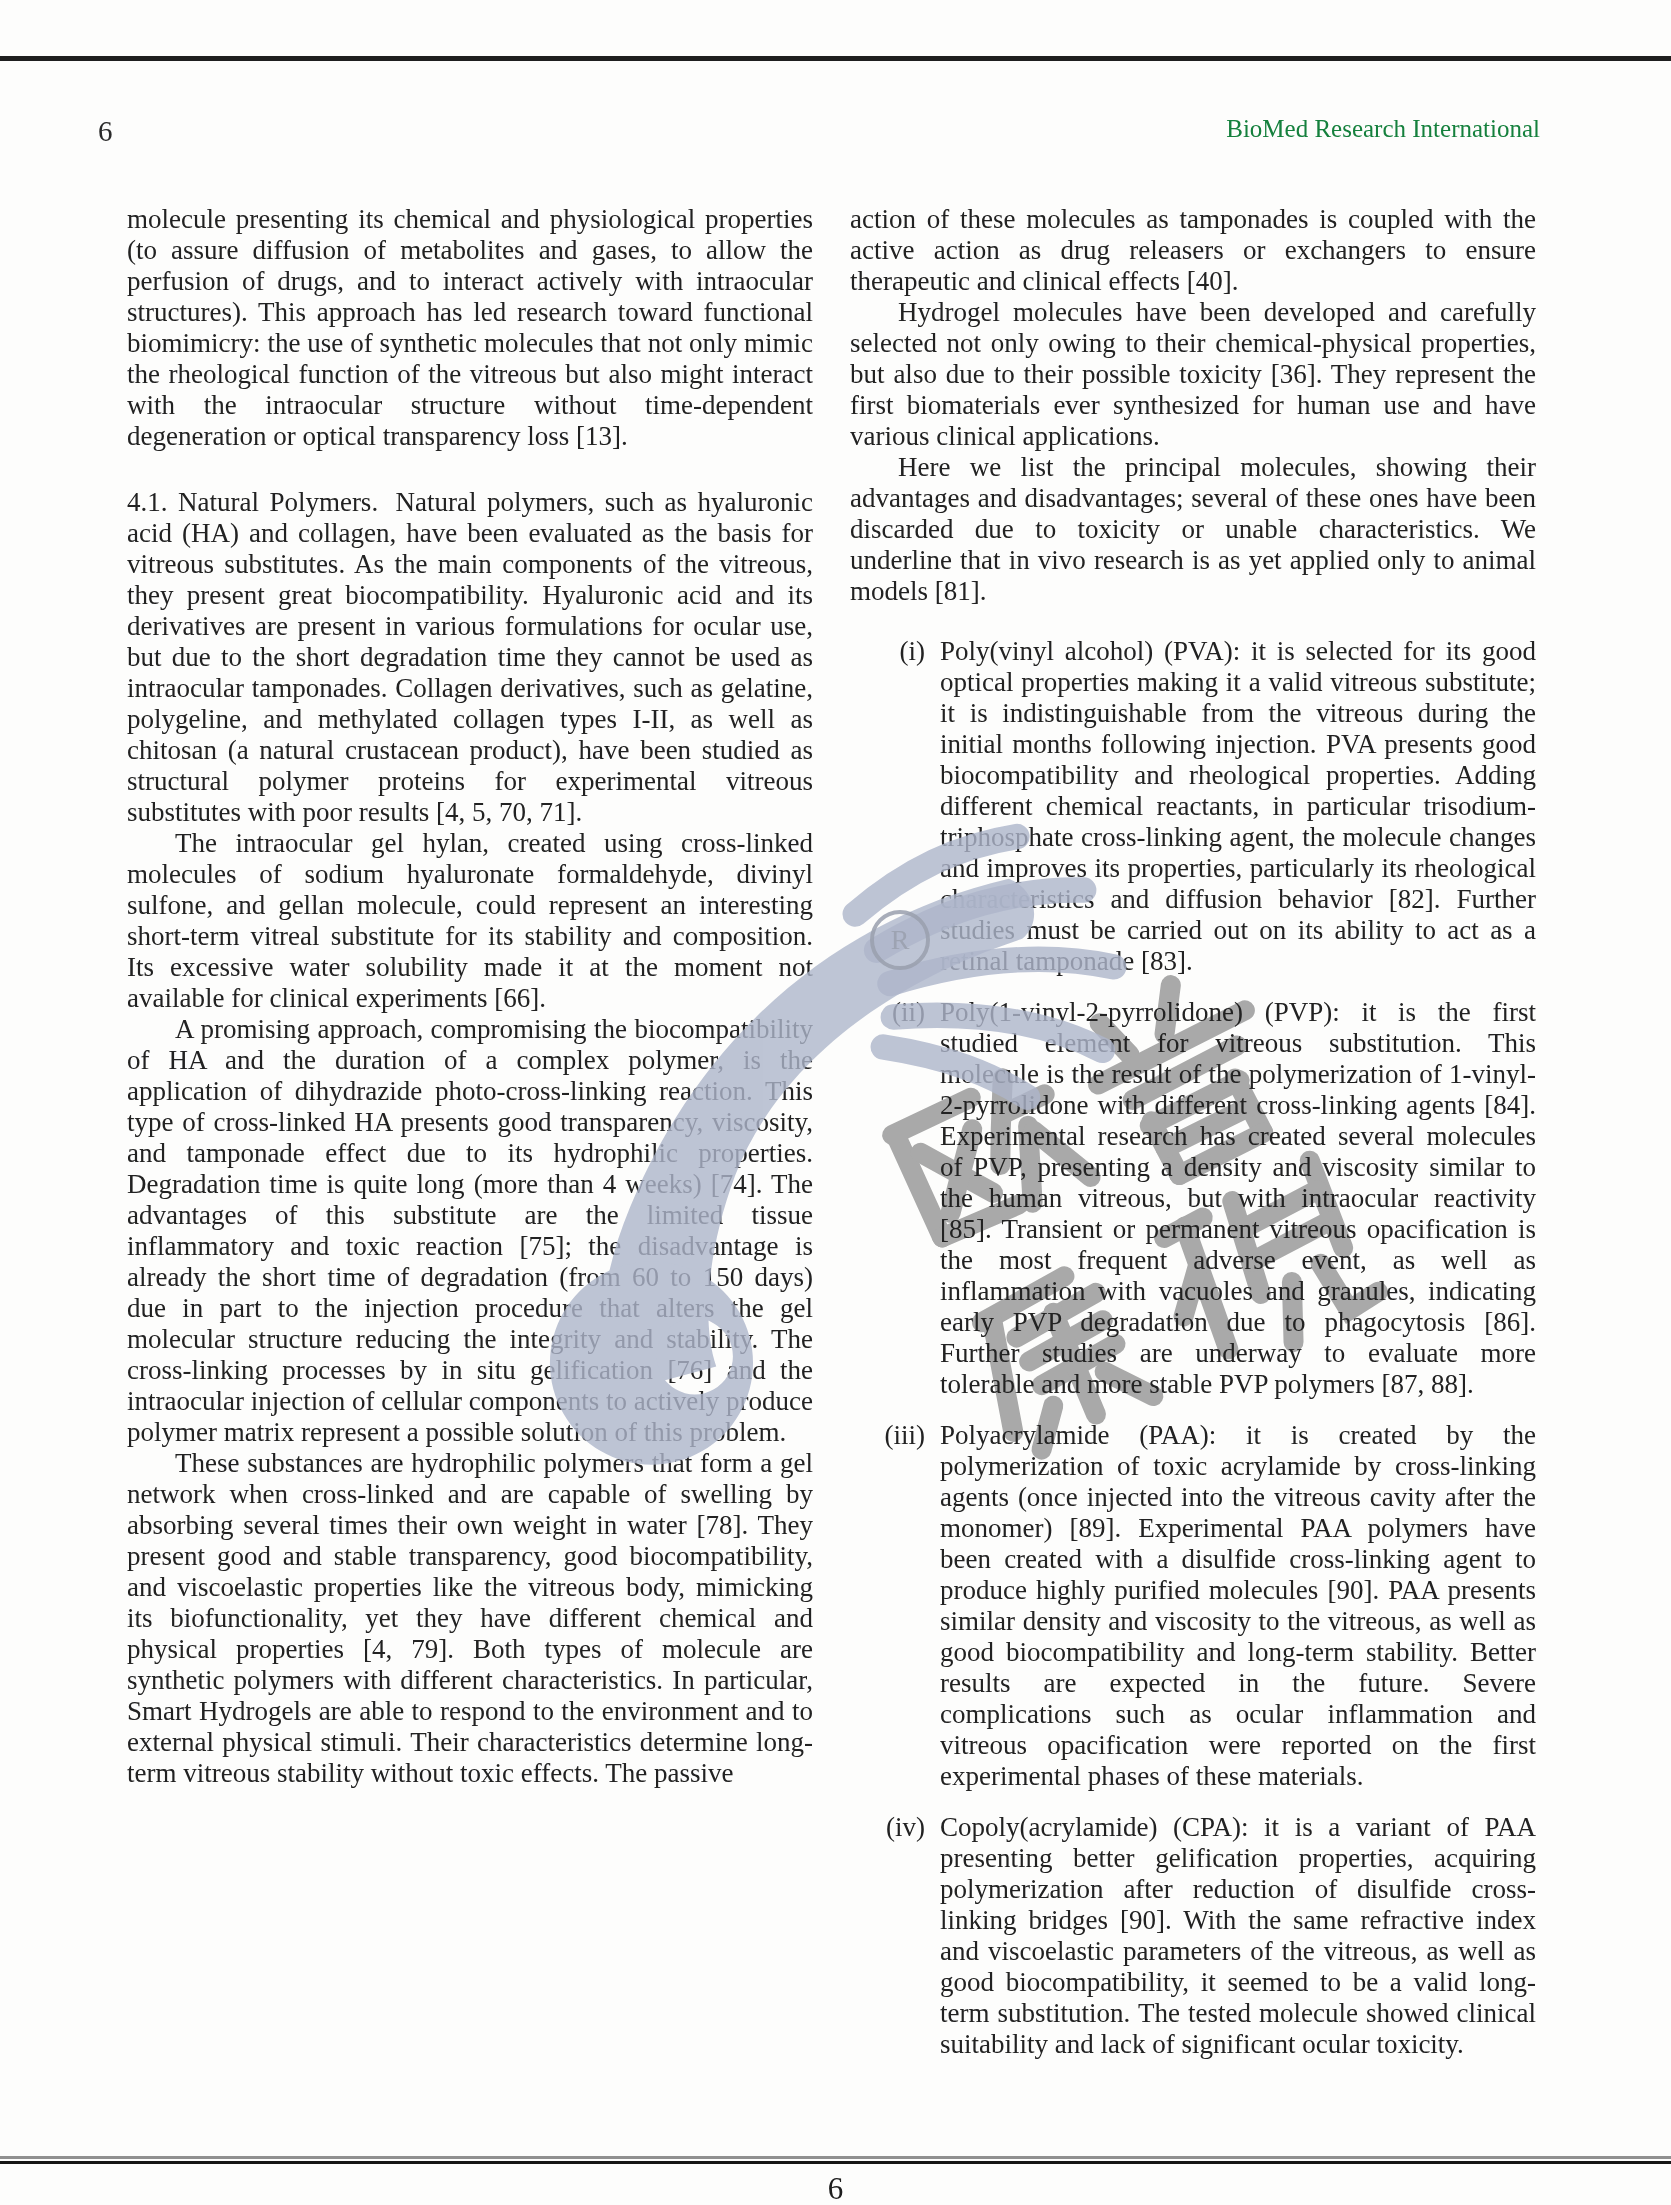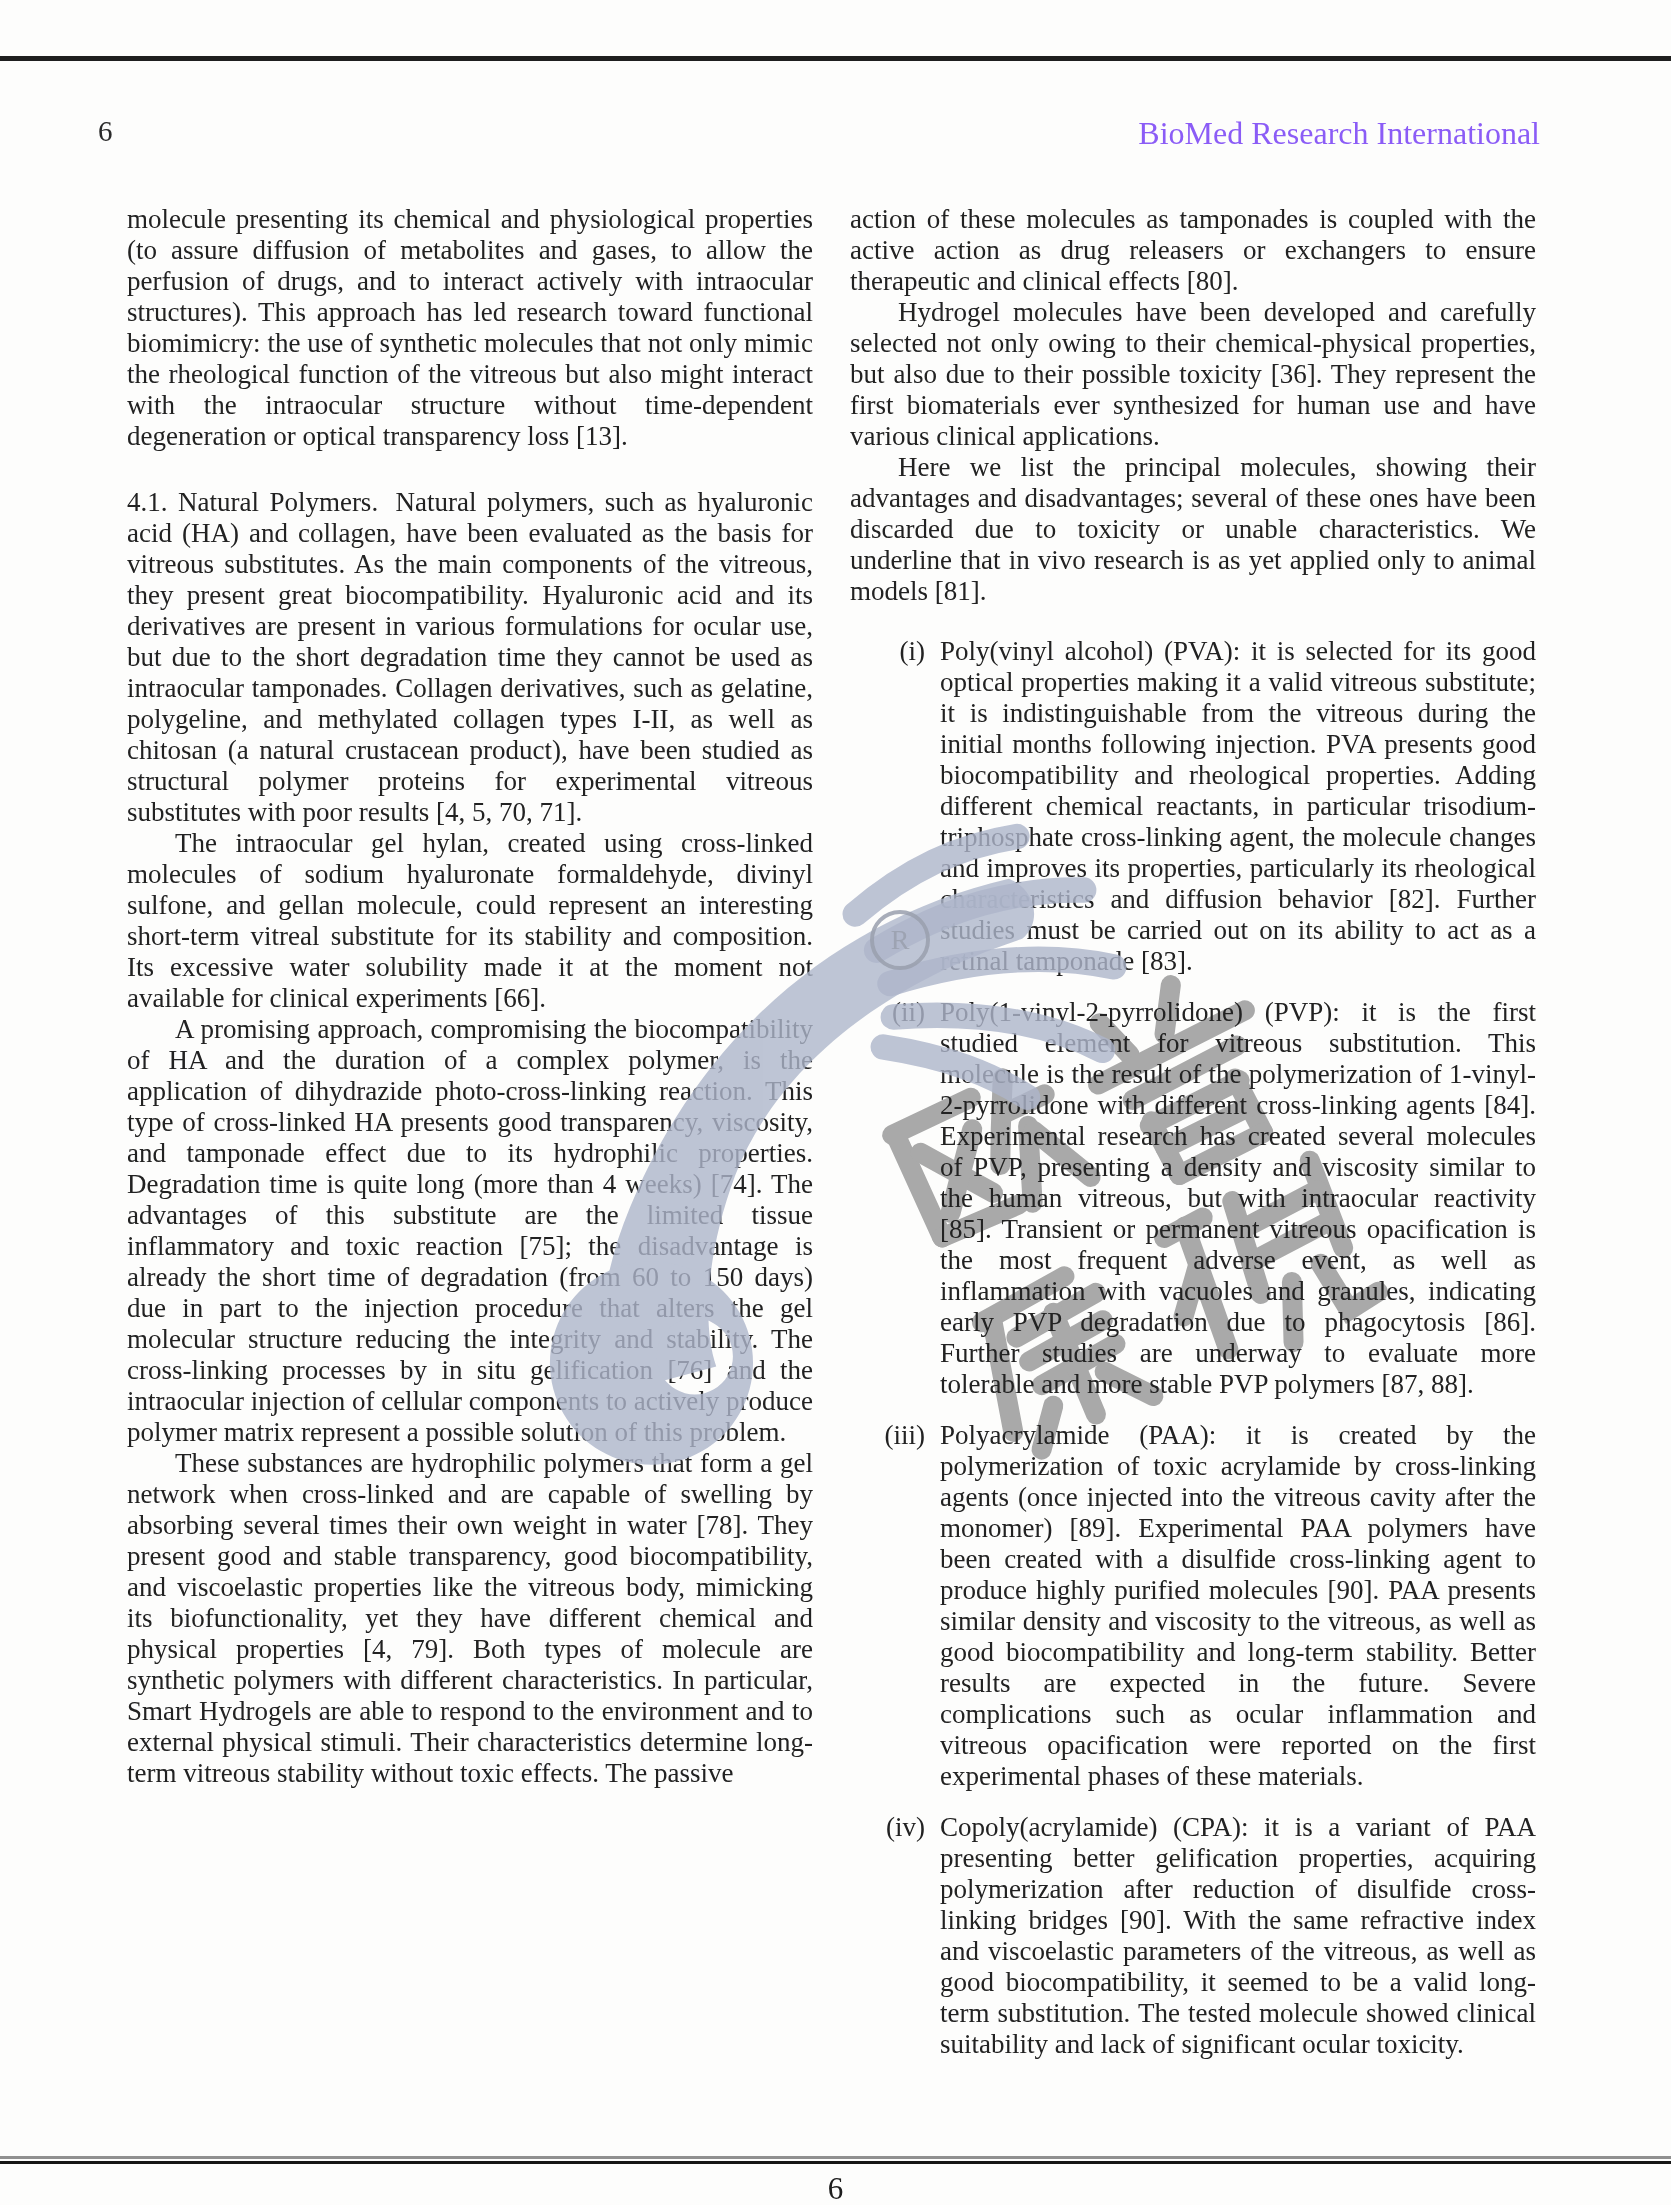--- a/index.html
+++ b/index.html
@@ -6,21 +6,21 @@
   .page{
     position:relative;
     width:1671px;height:2205px;
     background:#fdfdfc;
     font-family:"Liberation Serif","DejaVu Serif",serif;
     color:#222;
     overflow:hidden;
   }
   .top-rule{position:absolute;left:0;top:56px;width:1671px;height:5.3px;background:#1f1f1f;}
   .hdr-num{position:absolute;left:98px;top:115px;font-size:29px;color:#2a2a2a;}
-  .hdr-journal{position:absolute;right:131px;top:115px;font-size:32px;color:#8b5cf6;}
+  .hdr-journal{position:absolute;right:131px;top:115px;font-size:25px;color:#15803d;}
   .col{
     position:absolute;top:204px;
     width:686px;
     font-size:27px;line-height:31px;
     text-align:justify;
   }
   .col-left{left:127px;}
   .col-right{left:850px;}
   .col p{margin:0;padding:0;}
   .indent{text-indent:48px;}
@@ -114,21 +114,21 @@
 
   <div class="col col-left">
     <p>molecule presenting its chemical and physiological properties (to assure diffusion of metabolites and gases, to allow the perfusion of drugs, and to interact actively with intraocular structures). This approach has led research toward functional biomimicry: the use of synthetic molecules that not only mimic the rheological function of the vitreous but also might interact with the intraocular structure without time-dependent degeneration or optical transparency loss [13].</p>
     <p class="sec-gap-1"><span class="sec-head">4.1. Natural Polymers.</span><span class="sec-sep"></span><span>Natural polymers, such as hyaluronic acid (HA) and collagen, have been evaluated as the basis for vitreous substitutes. As the main components of the vitreous, they present great biocompatibility. Hyaluronic acid and its derivatives are present in various formulations for ocular use, but due to the short degradation time they cannot be used as intraocular tamponades. Collagen derivatives, such as gelatine, polygeline, and methylated collagen types I-II, as well as chitosan (a natural crustacean product), have been studied as structural polymer proteins for experimental vitreous substitutes with poor results [4, 5, 70, 71].</span></p>
     <p class="indent">The intraocular gel hylan, created using cross-linked molecules of sodium hyaluronate formaldehyde, divinyl sulfone, and gellan molecule, could represent an interesting short-term vitreal substitute for its stability and composition. Its excessive water solubility made it at the moment not available for clinical experiments [66].</p>
     <p class="indent">A promising approach, compromising the biocompatibility of HA and the duration of a complex polymer, is the application of dihydrazide photo-cross-linking reaction. This type of cross-linked HA presents good transparency, viscosity, and tamponade effect due to its hydrophilic properties. Degradation time is quite long (more than 4 weeks) [74]. The advantages of this substitute are the limited tissue inflammatory and toxic reaction [75]; the disadvantage is already the short time of degradation (from 60 to 150 days) due in part to the injection procedure that alters the gel molecular structure reducing the integrity and stability. The cross-linking processes by in situ gelification [76] and the intraocular injection of cellular components to actively produce polymer matrix represent a possible solution of this problem.</p>
     <p class="indent">These substances are hydrophilic polymers that form a gel network when cross-linked and are capable of swelling by absorbing several times their own weight in water [78]. They present good and stable transparency, good biocompatibility, and viscoelastic properties like the vitreous body, mimicking its biofunctionality, yet they have different chemical and physical properties [4, 79]. Both types of molecule are synthetic polymers with different characteristics. In particular, Smart Hydrogels are able to respond to the environment and to external physical stimuli. Their characteristics determine long-term vitreous stability without toxic effects. The passive</p>
   </div>
 
   <div class="col col-right">
-    <p>action of these molecules as tamponades is coupled with the active action as drug releasers or exchangers to ensure therapeutic and clinical effects [80].</p>
+    <p>action of these molecules as tamponades is coupled with the active action as drug releasers or exchangers to ensure therapeutic and clinical effects [40].</p>
     <p class="indent">Hydrogel molecules have been developed and carefully selected not only owing to their chemical-physical properties, but also due to their possible toxicity [36]. They represent the first biomaterials ever synthesized for human use and have various clinical applications.</p>
     <p class="indent">Here we list the principal molecules, showing their advantages and disadvantages; several of these ones have been discarded due to toxicity or unable characteristics. We underline that in vivo research is as yet applied only to animal models [81].</p>
     <ul class="mol-list">
       <li>
         <span class="li-label">(i)</span>
         <span>Poly(vinyl alcohol) (PVA): it is selected for its good optical properties making it a valid vitreous substitute; it is indistinguishable from the vitreous during the initial months following injection. PVA presents good biocompatibility and rheological properties. Adding different chemical reactants, in particular trisodium-triphosphate cross-linking agent, the molecule changes and improves its properties, particularly its rheological characteristics and diffusion behavior [82]. Further studies must be carried out on its ability to act as a retinal tamponade [83].</span>
       </li>
       <li>
         <span class="li-label">(ii)</span>
         <span>Poly(1-vinyl-2-pyrrolidone) (PVP): it is the first studied element for vitreous substitution. This molecule is the result of the polymerization of 1-vinyl-2-pyrrolidone with different cross-linking agents [84]. Experimental research has created several molecules of PVP, presenting a density and viscosity similar to the human vitreous, but with intraocular reactivity [85]. Transient or permanent vitreous opacification is the most frequent adverse event, as well as inflammation with vacuoles and granules, indicating early PVP degradation due to phagocytosis [86]. Further studies are underway to evaluate more tolerable and more stable PVP polymers [87, 88].</span>

